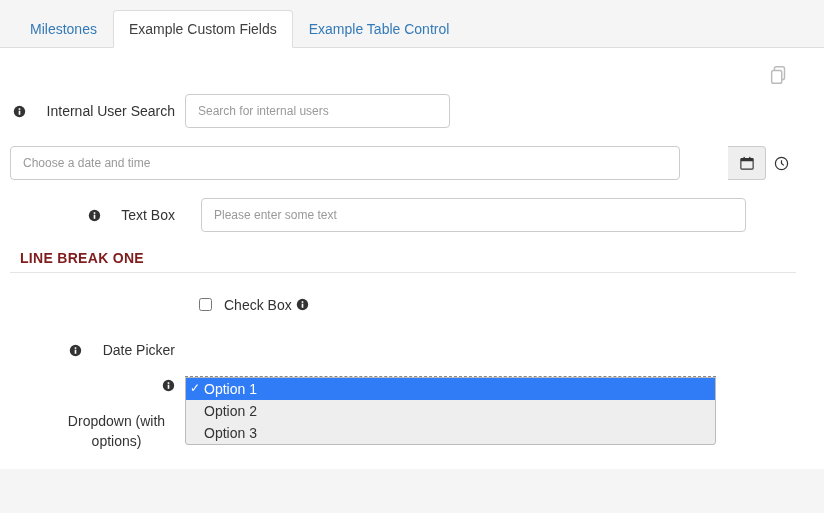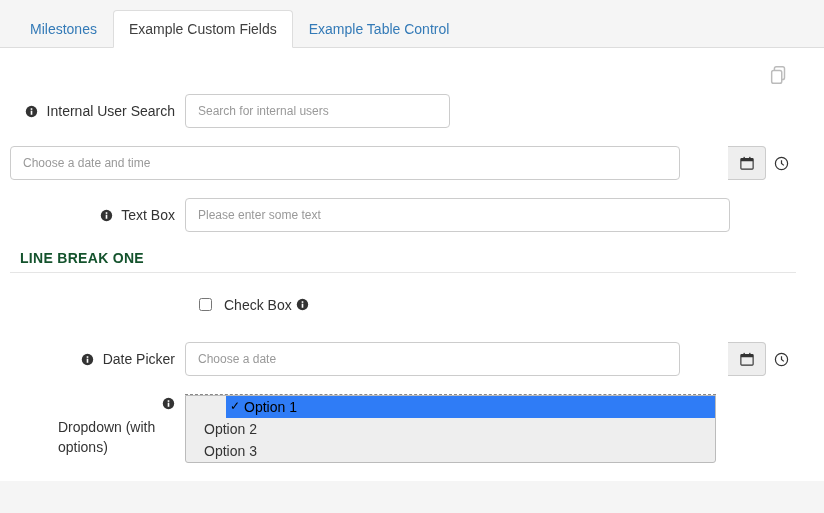--- a/index.html
+++ b/index.html
@@ -51,21 +51,21 @@
     align-items: center;
     margin-bottom: 18px;
   }
   .label-col {
     width: 175px;
     text-align: right;
     padding-right: 10px;
     display: flex;
     align-items: center;
     justify-content: flex-end;
-    gap: 8px;
+    gap: 20px;
   }
   .label-col label { color: #333; }
   .info-icon {
     display: inline-flex;
     width: 14px;
     height: 14px;
     align-items: center;
     justify-content: center;
   }
   .info-icon svg { display: block; }
@@ -108,21 +108,21 @@
     border-radius: 0 4px 4px 0;
     cursor: pointer;
   }
   .outside-icon {
     width: 30px;
     display: flex;
     justify-content: center;
     align-items: center;
   }
   .section-title {
-    color: #14532d;
+    color: #7f1d1d;
     font-weight: 700;
     letter-spacing: 0.3px;
     margin: 18px 0 6px 10px;
   }
   .divider {
     border: none;
     border-top: 1px solid #e5e5e5;
     margin: 0 0 22px 0;
   }
   .checkbox-row {
@@ -138,43 +138,42 @@
   }
   .multi-row .label-col {
     text-align: right;
     flex-direction: row;
     flex-wrap: wrap;
     justify-content: flex-end;
     align-content: flex-start;
     line-height: 1.4;
     width: 175px;
   }
-  .two-line { text-align: left; margin-left: 48px; }
+  .two-line { text-align: center; margin-left: 48px; }
   .listbox-wrap {
     flex: 1;
     position: relative;
   }
   .listbox {
     width: 531px;
     border: 1px solid #bbb;
     border-radius: 0 0 3px 3px;
     background: #eee;
     overflow: hidden;
   }
   .listbox .option {
     padding: 3px 18px;
     font-size: 14px;
     color: #333;
     cursor: pointer;
   }
   .listbox .option.selected {
     background: #2f7cf6;
-    color: #000000;
+    color: #ffffff;
     position: relative;
-    margin-left: 40px;
   }
   .listbox .option.selected::before {
     content: "✓";
     position: absolute;
     left: 4px;
     top: 3px;
     font-size: 12px;
   }
   .select-grip {
     position: absolute;
@@ -259,21 +258,21 @@
         <span class="info-icon">
           <svg width="13" height="13" viewBox="0 0 16 16">
               <circle cx="8" cy="8" r="7" fill="#333"></circle>
               <rect x="7" y="7" width="2" height="5" fill="#fff"></rect>
               <rect x="7" y="4" width="2" height="2" fill="#fff"></rect>
             </svg>
         </span>
         <label>Text Box</label>
       </div>
       <div class="field-col">
-        <input type="text" class="form-control" style="max-width: 545px;" placeholder="Please enter some text">
+        <input type="text" class="form-control" style="max-width: 545px; margin-left: 16px;" placeholder="Please enter some text">
       </div>
     </div>
 
     <div class="section-title">LINE BREAK ONE</div>
     <hr class="divider">
 
     <div class="checkbox-row">
       <div class="spacer"></div>
       <input type="checkbox" style="">
       <label style="margin-right:4px">Check Box</label>
@@ -290,39 +289,20 @@
       <div class="label-col">
         <span class="info-icon">
           <svg width="13" height="13" viewBox="0 0 16 16">
               <circle cx="8" cy="8" r="7" fill="#333"></circle>
               <rect x="7" y="7" width="2" height="5" fill="#fff"></rect>
               <rect x="7" y="4" width="2" height="2" fill="#fff"></rect>
             </svg>
         </span>
         <label>Date Picker</label>
       </div>
-      <div class="field-col">
-        <div class="input-group">
-          <input type="text" class="form-control" placeholder="Choose a date" style="">
-          <div class="addon">
-            <svg width="14" height="14" viewBox="0 0 16 16" fill="#333">
-                <rect x="1" y="3" width="14" height="12" rx="1" fill="none" stroke="#333" stroke-width="1.3"></rect>
-                <rect x="1" y="3" width="14" height="3" fill="#333"></rect>
-                <rect x="4" y="1" width="1.5" height="3" fill="#333"></rect>
-                <rect x="10.5" y="1" width="1.5" height="3" fill="#333"></rect>
-              </svg>
-          </div>
-        </div>
-        <div class="outside-icon">
-          <svg width="15" height="15" viewBox="0 0 16 16" fill="none" stroke="#333" stroke-width="1.3">
-              <circle cx="8" cy="8" r="6.5"></circle>
-              <path d="M8 4.5 V8 L10.5 10"></path>
-            </svg>
-        </div>
-      </div>
     </div>
 
     <div class="multi-row">
       <div class="label-col">
         <span class="info-icon" style="margin-top:2px">
           <svg width="13" height="13" viewBox="0 0 16 16">
               <circle cx="8" cy="8" r="7" fill="#333"></circle>
               <rect x="7" y="7" width="2" height="5" fill="#fff"></rect>
               <rect x="7" y="4" width="2" height="2" fill="#fff"></rect>
             </svg>

